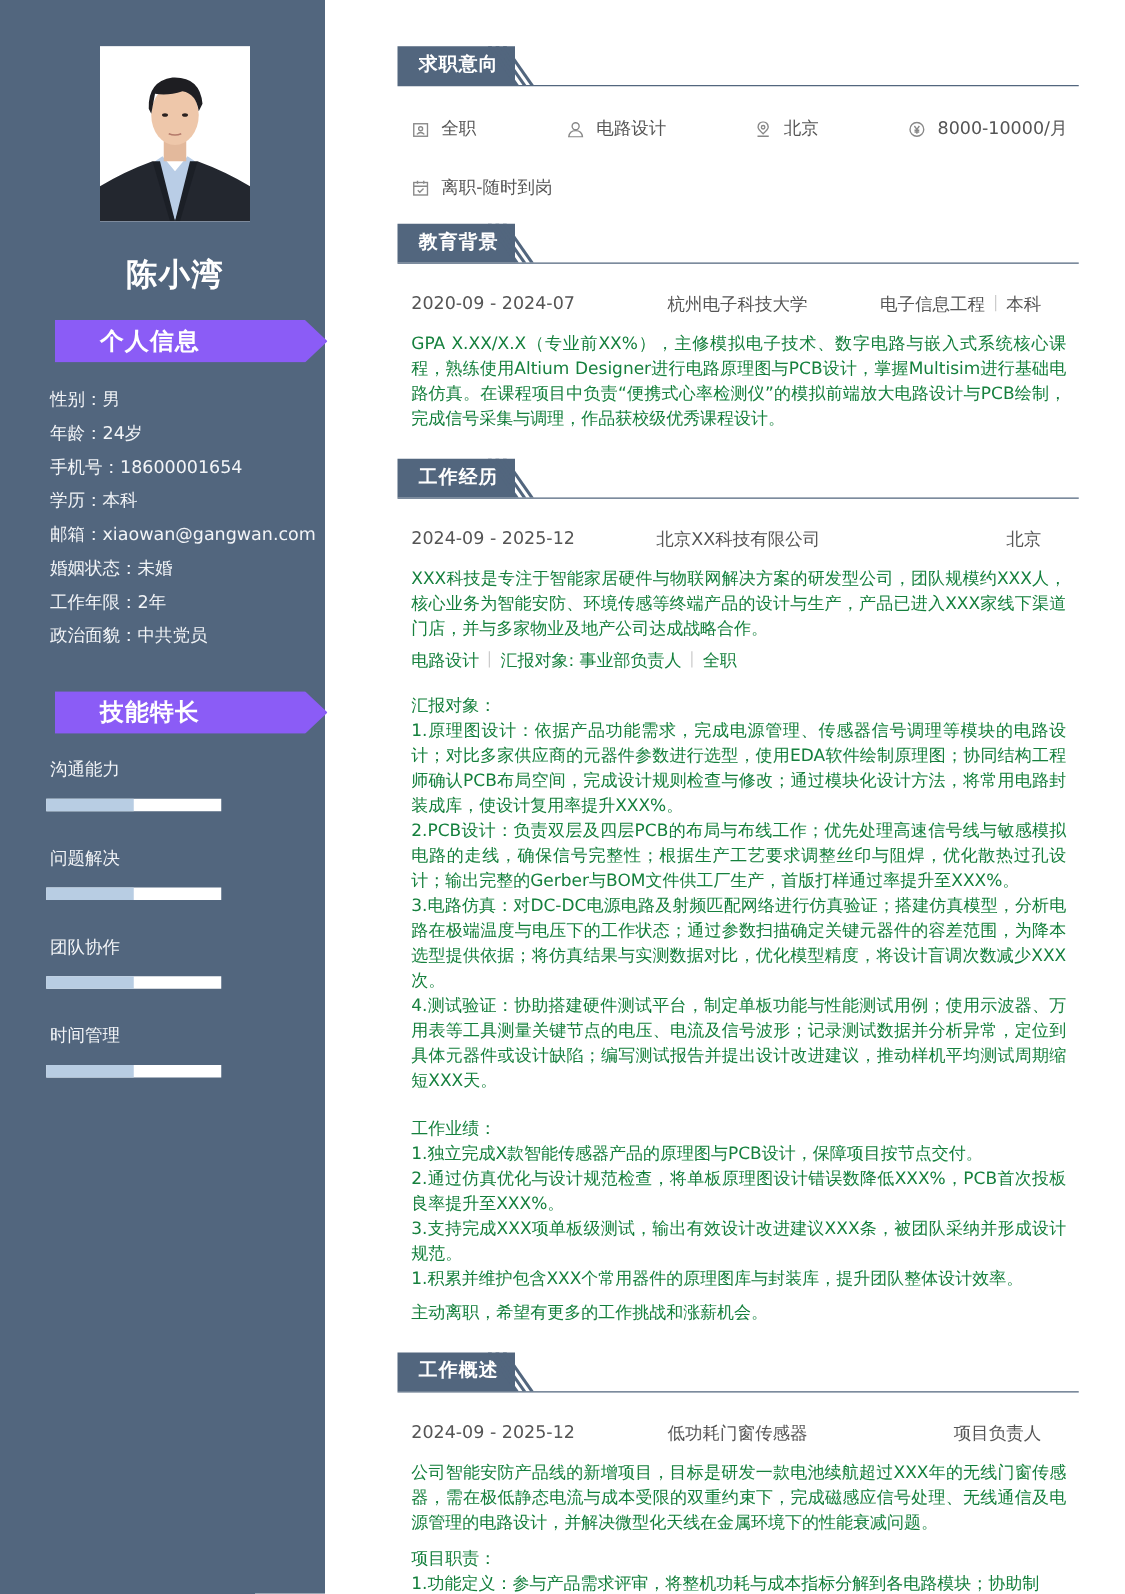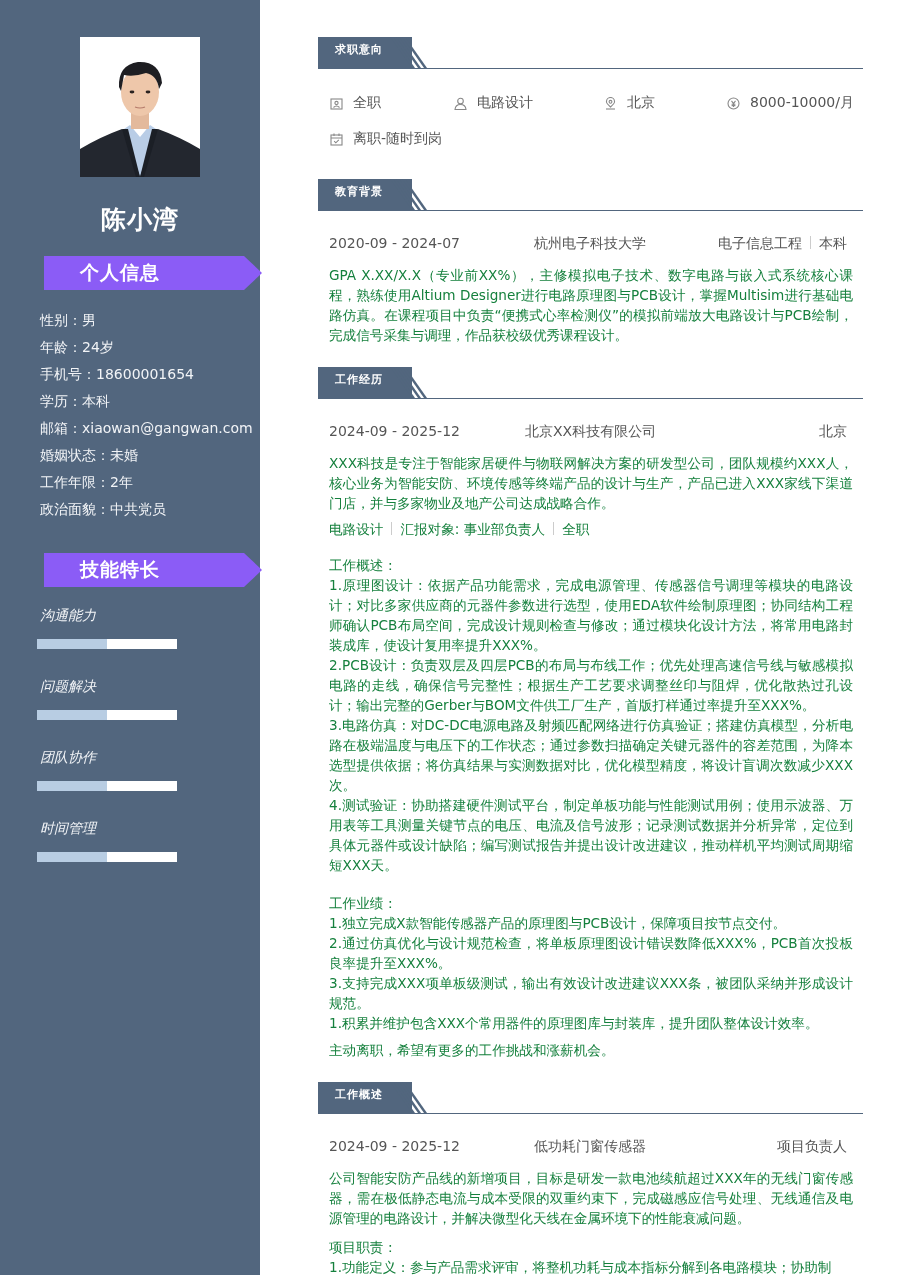--- a/index.html
+++ b/index.html
@@ -10,38 +10,38 @@
   .photo { position: absolute; left: 80px; top: 37px; width: 120px; height: 140px; background: #ffffff; overflow: hidden; }
   .name { position: absolute; left: 0; width: 280px; top: 203px; text-align: center; font-size: 25px; font-weight: bold; letter-spacing: 1px; color: #fff; }
 
   .side-banner { position: absolute; left: 0; width: 218px; height: 34px; background: #8b5cf6;
     clip-path: polygon(0 0, 200px 0, 218px 50%, 200px 100%, 0 100%); margin-left: 44px; }
   .side-banner span { position: absolute; left: 36px; top: 4px; font-size: 19px; font-weight: bold; color: #fff; letter-spacing: 1px; }
 
   .info-list { position: absolute; left: 40px; top: 309px; }
   .info-row { font-size: 14px; height: 27px; line-height: 22px; color: #f2f4f7; white-space: nowrap; }
 
-  .skill { position: absolute; left: 40px; font-size: 14px; color: #f2f4f7; font-style: italic; }
+  .skill { position: absolute; left: 40px; font-size: 14px; color: #f2f4f7; }
   .skill-bar { position: absolute; left: 37px; width: 140px; height: 10px; background: #ffffff; }
   .skill-fill { position: absolute; left: 0; top: 0; height: 10px; background: #b8cde3; }
 
   .main { position: absolute; left: 318px; top: 0; width: 545px; }
   .sec-head { position: absolute; left: 0; width: 545px; height: 32px; }
   .sec-head .tab { position: absolute; left: 0; top: 0; width: 94px; height: 31px; background: #52667e; }
-  .sec-head .tab span { position: absolute; left: 17px; top: 5px; color: #fff; font-size: 11px; font-weight: bold; letter-spacing: 1px; }
+  .sec-head .tab span { position: absolute; left: 17px; top: 5px; color: #fff; font-size: 15px; font-weight: bold; letter-spacing: 1px; }
   .sec-head .slash { position: absolute; top: 0; height: 31px; width: 3px; background: #52667e; transform: skewX(35deg); transform-origin: bottom left; }
   .sec-head .rule { position: absolute; left: 0; right: 0; top: 31px; height: 1px; background: #52667e; }
 
   .intent-item { position: absolute; font-size: 14px; color: #555; display: flex; align-items: center; white-space: nowrap; }
   .intent-item svg { width: 13px; height: 13px; margin-right: 10px; stroke: #888; fill: none; stroke-width: 1.1; }
 
   .row3 { position: absolute; left: 11px; width: 522px; font-size: 14px; color: #555; height: 20px; }
   .row3 .c1 { position: absolute; left: 0; top: 0; white-space: nowrap; }
   .row3 .c2 { position: absolute; top: 0; white-space: nowrap; }
-  .row3 .c3 { position: absolute; right: 4px; top: 0; white-space: nowrap; }
+  .row3 .c3 { position: absolute; right: 18px; top: 0; white-space: nowrap; }
   .sep { display: inline-block; width: 1px; height: 13px; background: #ccc; margin: 0 8px; vertical-align: -1px; }
 
   .para { position: absolute; left: 11px; width: 524px; font-size: 13.6px; line-height: 20px; color: #15803d; text-align: justify; }
   .para p { margin: 0; }
 </style>
 </head>
 <body>
 
 <aside class="sidebar">
   <div class="photo">
@@ -136,21 +136,21 @@
       </svg>
     <span>北京</span>
   </div>
   <div class="intent-item" style="left:409px; top:94px;">
     <svg viewBox="0 0 13 13">
         <circle cx="6.5" cy="6.5" r="5.5"></circle>
         <path d="M4.5 3.8 L6.5 6.5 L8.5 3.8 M6.5 6.5 L6.5 10 M4.6 7.2 L8.4 7.2 M4.6 8.6 L8.4 8.6"></path>
       </svg>
     <span>8000-10000/月</span>
   </div>
-  <div class="intent-item" style="left:12px; top:130px;">
+  <div class="intent-item" style="left:12px; top:141px;">
     <svg viewBox="0 0 13 13">
         <rect x="1" y="2" width="11" height="10"></rect>
         <path d="M1 5 L12 5 M4 0.5 L4 3 M9 0.5 L9 3 M4.2 8.2 L5.8 9.8 L8.8 6.8"></path>
       </svg>
     <span>离职-随时到岗</span>
   </div>
 
   <div class="sec-head" style="top:179px;text-decoration:underline;">
     <div class="tab">
         <span>教育背景</span>
@@ -182,21 +182,21 @@
     <span class="c1">2024-09 - 2025-12</span>
     <span class="c2" style="left:196px;text-align:center;">北京XX科技有限公司</span>
     <span class="c3">北京</span>
   </div>
   <div class="para" style="top:453px;">XXX科技是专注于智能家居硬件与物联网解决方案的研发型公司，团队规模约XXX人，核心业务为智能安防、环境传感等终端产品的设计与生产，产品已进入XXX家线下渠道门店，并与多家物业及地产公司达成战略合作。</div>
   <div class="para" style="top:519px;">
     <span>电路设计</span><span class="sep"></span><span>汇报对象: 事业部负责人</span><span class="sep"></span><span>全职</span>
   </div>
 
   <div class="para" style="top:555px;">
-    <p>工作概述：</p>
+    <p>汇报对象：</p>
     <p>1.原理图设计：依据产品功能需求，完成电源管理、传感器信号调理等模块的电路设计；对比多家供应商的元器件参数进行选型，使用EDA软件绘制原理图；协同结构工程师确认PCB布局空间，完成设计规则检查与修改；通过模块化设计方法，将常用电路封装成库，使设计复用率提升XXX%。</p>
     <p>2.PCB设计：负责双层及四层PCB的布局与布线工作；优先处理高速信号线与敏感模拟电路的走线，确保信号完整性；根据生产工艺要求调整丝印与阻焊，优化散热过孔设计；输出完整的Gerber与BOM文件供工厂生产，首版打样通过率提升至XXX%。</p>
     <p>3.电路仿真：对DC-DC电源电路及射频匹配网络进行仿真验证；搭建仿真模型，分析电路在极端温度与电压下的工作状态；通过参数扫描确定关键元器件的容差范围，为降本选型提供依据；将仿真结果与实测数据对比，优化模型精度，将设计盲调次数减少XXX次。</p>
     <p>4.测试验证：协助搭建硬件测试平台，制定单板功能与性能测试用例；使用示波器、万用表等工具测量关键节点的电压、电流及信号波形；记录测试数据并分析异常，定位到具体元器件或设计缺陷；编写测试报告并提出设计改进建议，推动样机平均测试周期缩短XXX天。</p>
   </div>
 
   <div class="para" style="top:893px;">
     <p>工作业绩：</p>
     <p>1.独立完成X款智能传感器产品的原理图与PCB设计，保障项目按节点交付。</p>
     <p>2.通过仿真优化与设计规范检查，将单板原理图设计错误数降低XXX%，PCB首次投板良率提升至XXX%。</p>

